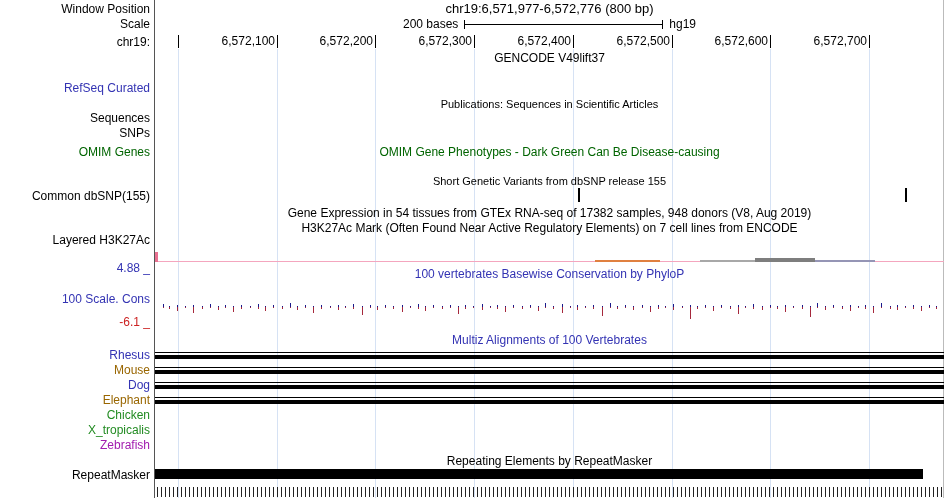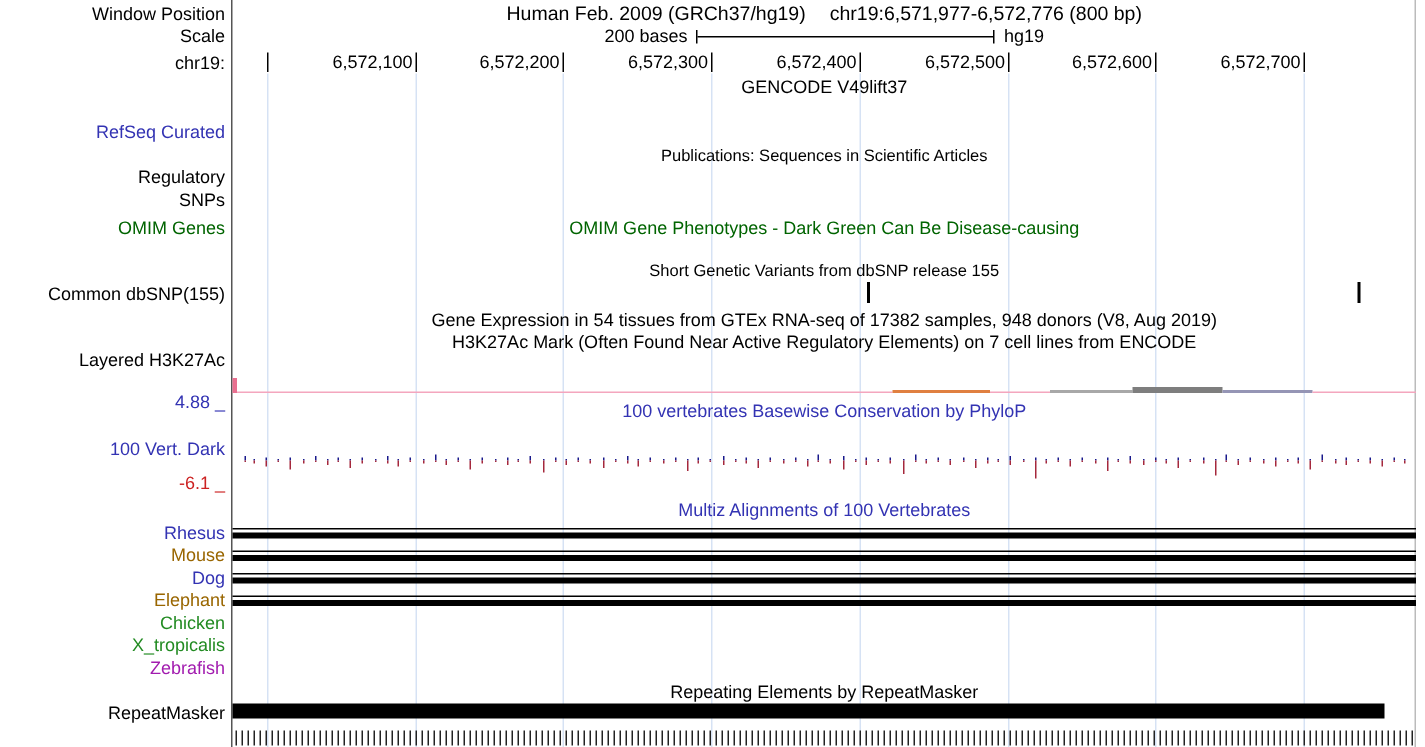--- a/index.html
+++ b/index.html
@@ -15,44 +15,43 @@
 </style>
 </head>
 <body>
 
 <div id="browser">
   <div id="left-col">
       <div style="position: absolute; right: 2px; top: 2px; font-size: 12px; line-height: 14px; white-space: nowrap; color: rgb(0, 0, 0);">Window Position</div>
       <div style="position: absolute; right: 2px; top: 17px; font-size: 12px; line-height: 14px; white-space: nowrap; color: rgb(0, 0, 0);">Scale</div>
       <div style="position: absolute; right: 2px; top: 35px; font-size: 12px; line-height: 14px; white-space: nowrap; color: rgb(0, 0, 0);">chr19:</div>
       <div style="position: absolute; right: 2px; top: 81px; font-size: 12px; line-height: 14px; white-space: nowrap; color: rgb(51, 51, 179);">RefSeq Curated</div>
-      <div style="position: absolute; right: 2px; top: 111px; font-size: 12px; line-height: 14px; white-space: nowrap; color: rgb(0, 0, 0);">Regulatory</div>
+      <div style="position: absolute; right: 2px; top: 111px; font-size: 12px; line-height: 14px; white-space: nowrap; color: rgb(0, 0, 0);">Sequences</div>
       <div style="position: absolute; right: 2px; top: 126px; font-size: 12px; line-height: 14px; white-space: nowrap; color: rgb(0, 0, 0);">SNPs</div>
       <div style="position: absolute; right: 2px; top: 145px; font-size: 12px; line-height: 14px; white-space: nowrap; color: rgb(0, 100, 0);">OMIM Genes</div>
       <div style="position: absolute; right: 2px; top: 189px; font-size: 12px; line-height: 14px; white-space: nowrap; color: rgb(0, 0, 0);">Common dbSNP(155)</div>
       <div style="position: absolute; right: 2px; top: 233px; font-size: 12px; line-height: 14px; white-space: nowrap; color: rgb(0, 0, 0); padding-left: 36px;">Layered H3K27Ac</div>
       <div style="position: absolute; right: 2px; top: 261px; font-size: 12px; line-height: 14px; white-space: nowrap; color: rgb(51, 51, 179);">4.88 _</div>
-      <div style="position: absolute; right: 2px; top: 292px; font-size: 12px; line-height: 14px; white-space: nowrap; color: rgb(51, 51, 179);">100 Vert. Dark</div>
+      <div style="position: absolute; right: 2px; top: 292px; font-size: 12px; line-height: 14px; white-space: nowrap; color: rgb(51, 51, 179);">100 Scale. Cons</div>
       <div style="position: absolute; right: 2px; top: 315px; font-size: 12px; line-height: 14px; white-space: nowrap; color: rgb(204, 34, 34);">-6.1 _</div>
       <div style="position: absolute; right: 2px; top: 468px; font-size: 12px; line-height: 14px; white-space: nowrap; color: rgb(0, 0, 0);">RepeatMasker</div>
       <div style="position: absolute; right: 2px; top: 348px; font-size: 12px; line-height: 14px; white-space: nowrap; color: rgb(51, 51, 179);">Rhesus</div>
       <div style="position: absolute; right: 2px; top: 363px; font-size: 12px; line-height: 14px; white-space: nowrap; color: rgb(153, 102, 0);">Mouse</div>
       <div style="position: absolute; right: 2px; top: 378px; font-size: 12px; line-height: 14px; white-space: nowrap; color: rgb(51, 51, 179);">Dog</div>
       <div style="position: absolute; right: 2px; top: 393px; font-size: 12px; line-height: 14px; white-space: nowrap; color: rgb(153, 102, 0);">Elephant</div>
       <div style="position: absolute; right: 2px; top: 408px; font-size: 12px; line-height: 14px; white-space: nowrap; color: rgb(34, 139, 34);">Chicken</div>
       <div style="position: absolute; right: 2px; top: 423px; font-size: 12px; line-height: 14px; white-space: nowrap; color: rgb(34, 139, 34);">X_tropicalis</div>
       <div style="position: absolute; right: 2px; top: 438px; font-size: 12px; line-height: 14px; white-space: nowrap; color: #a21caf;">Zebrafish</div>
     </div>
 
   <div class="vborder" style="left:154px; background:#555;"></div>
   <div class="vborder" style="left:943px; background:#bbb;"></div>
 
   <div id="track-area">
     <div class="hdr">
-      <span>Human Feb. 2009 (GRCh37/hg19)</span>
       <span>chr19:6,571,977-6,572,776 (800 bp)</span>
     </div>
     <div class="scale-row">
       <span>200 bases</span>
       <span class="scale-bar" id="scale-bar" style="width: 197px;"></span>
       <span>hg19</span>
     </div>
   <div style="position: absolute; left: 23px; top: 49px; width: 1px; height: 449px; background: rgba(165, 190, 230, 0.45);"></div>
       <div style="position: absolute; left: 122px; top: 49px; width: 1px; height: 449px; background: rgba(165, 190, 230, 0.45);"></div>
       <div style="position: absolute; left: 220px; top: 49px; width: 1px; height: 449px; background: rgba(165, 190, 230, 0.45);"></div>

